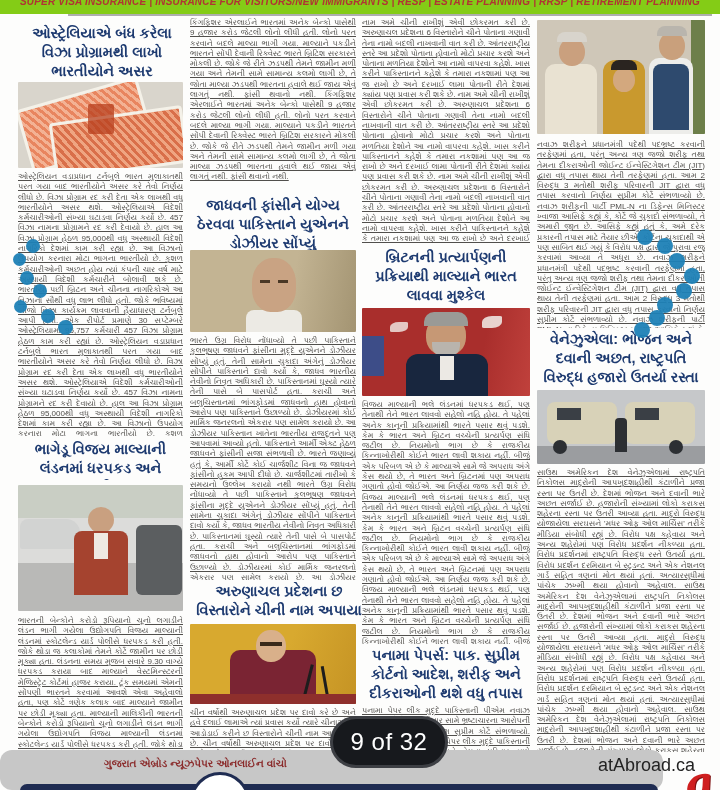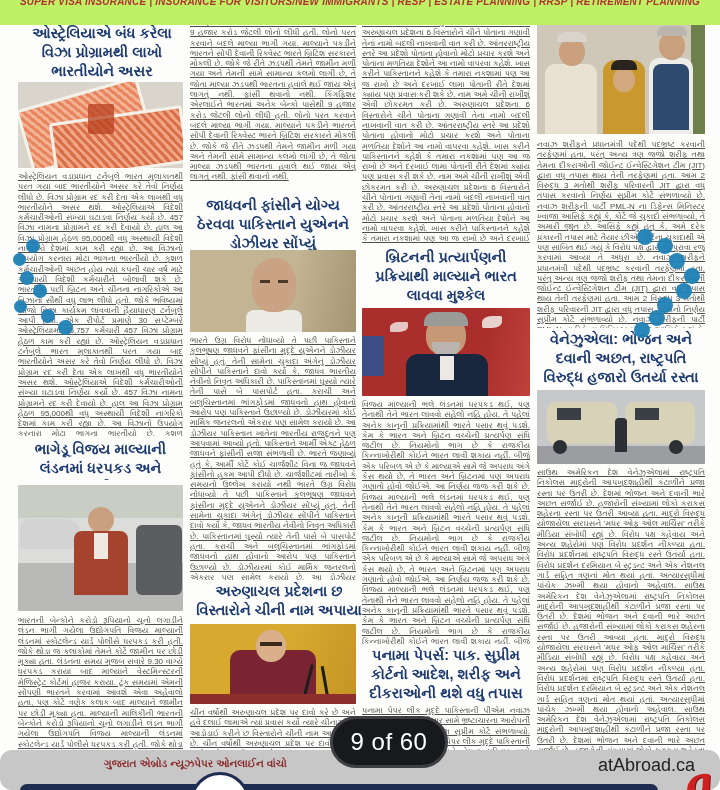--- a/index.html
+++ b/index.html
@@ -1,21 +1,21 @@
 <!DOCTYPE html>
 <html><head>
 <meta charset="utf-8">
 <style>
   * { margin:0; padding:0; box-sizing:border-box; }
   html,body { width:720px; height:790px; overflow:hidden; background:#fff;
               font-family:"Liberation Sans", sans-serif; }
   #screen { position:relative; width:720px; height:790px; background:#fdfdfc; overflow:hidden; }
 
   
-  #banner { position:absolute; left:0; top:0; width:720px; height:25px; background:#bef264;
+  #banner { position:absolute; left:0; top:0; width:720px; height:14px; background:#84cc16;
             overflow:hidden; z-index:10; }
   #banner .btxt { position:absolute; left:0; top:-4px; width:720px; text-align:center;
             color:#b03434; font-size:10px; font-weight:bold; font-style:italic;
             letter-spacing:.2px; white-space:nowrap; }
   #toprule { position:absolute; left:68px; top:14px; width:644px; height:2px; background:#aeaeae; }
 
   
   .col { position:absolute; }
   .headline { color:#1d3a70; font-weight:bold; text-align:center; font-size:14.5px;
               line-height:19px; overflow:hidden; }
@@ -28,21 +28,21 @@
   .dot { position:absolute; border-radius:50%; background:#1e81b7; opacity:.95;
          filter:blur(.5px); z-index:30; }
 
   
   #pill { position:absolute; left:330px; top:716px; width:118px; height:52px;
           background:#17191d; border:3px solid #3d3f44; border-radius:27px;
           display:flex; align-items:center; justify-content:center; z-index:60; }
   #pill span { color:#ffffff; font-size:24px; letter-spacing:.5px; }
 
   
-  #footerband { position:absolute; left:0; top:750px; width:720px; height:40px;
+  #footerband { position:absolute; left:0; top:750px; width:663px; height:40px;
                 background:#c7c7c7; z-index:40;border-radius:12px; }
   #promo { position:absolute; left:104px; top:7px; color:#8b2c2c; font-size:10.5px;
            font-weight:bold; }
   #site  { position:absolute; left:598px; top:5px; color:#232323; font-size:18px; }
   #navybar { position:absolute; left:20px; top:34px; width:638px; height:14px;
              background:#1f2c52; border-radius:8px; }
   #footcircle { position:absolute; left:190px; top:22px; width:60px; height:60px;
                 border-radius:50%; background:#ffffff; border:3px solid #1f2c52; }
   #redglyph { position:absolute; left:684px; top:8px; color:#cf1f1f;
               font-family:"DejaVu Serif", serif; font-style:italic; font-weight:bold;
@@ -180,16 +180,16 @@
 
   <div id="footerband">
     <div id="promo">ગુજરાત એબ્રોડ ન્યૂઝપેપર ઓનલાઈન વાંચો</div>
     <div id="site">atAbroad.ca</div>
     <div id="navybar"></div>
     <div id="footcircle"></div>
     <div id="redglyph">g</div>
   </div>
 
   <div id="pill">
-    <span>9 of 60</span>
+    <span>9 of 32</span>
   </div>
 
 </div>
 
 </body></html>

